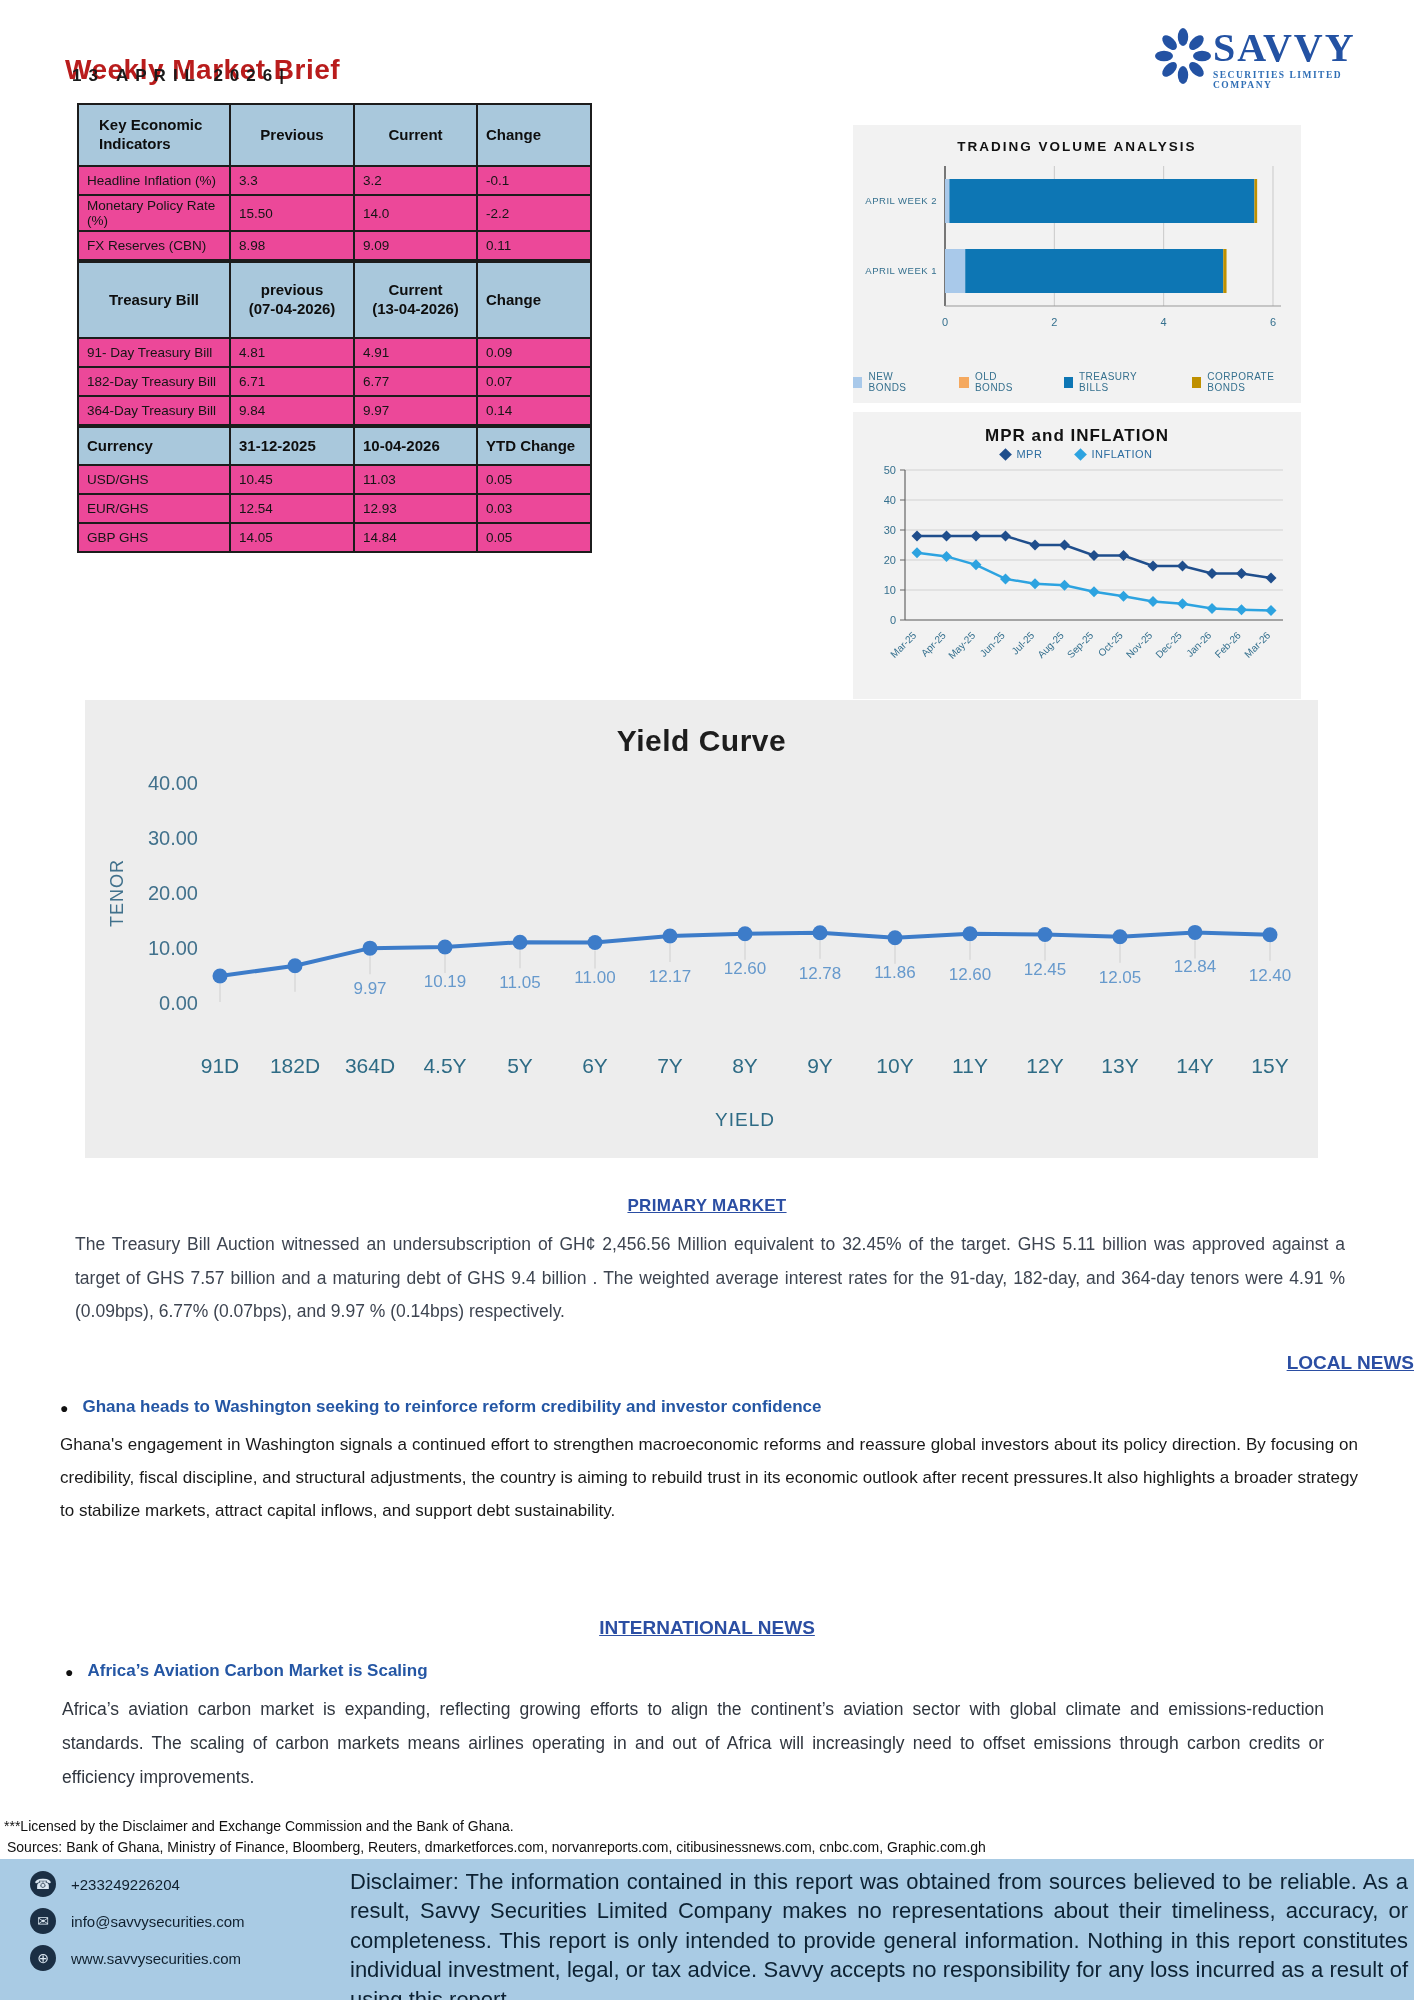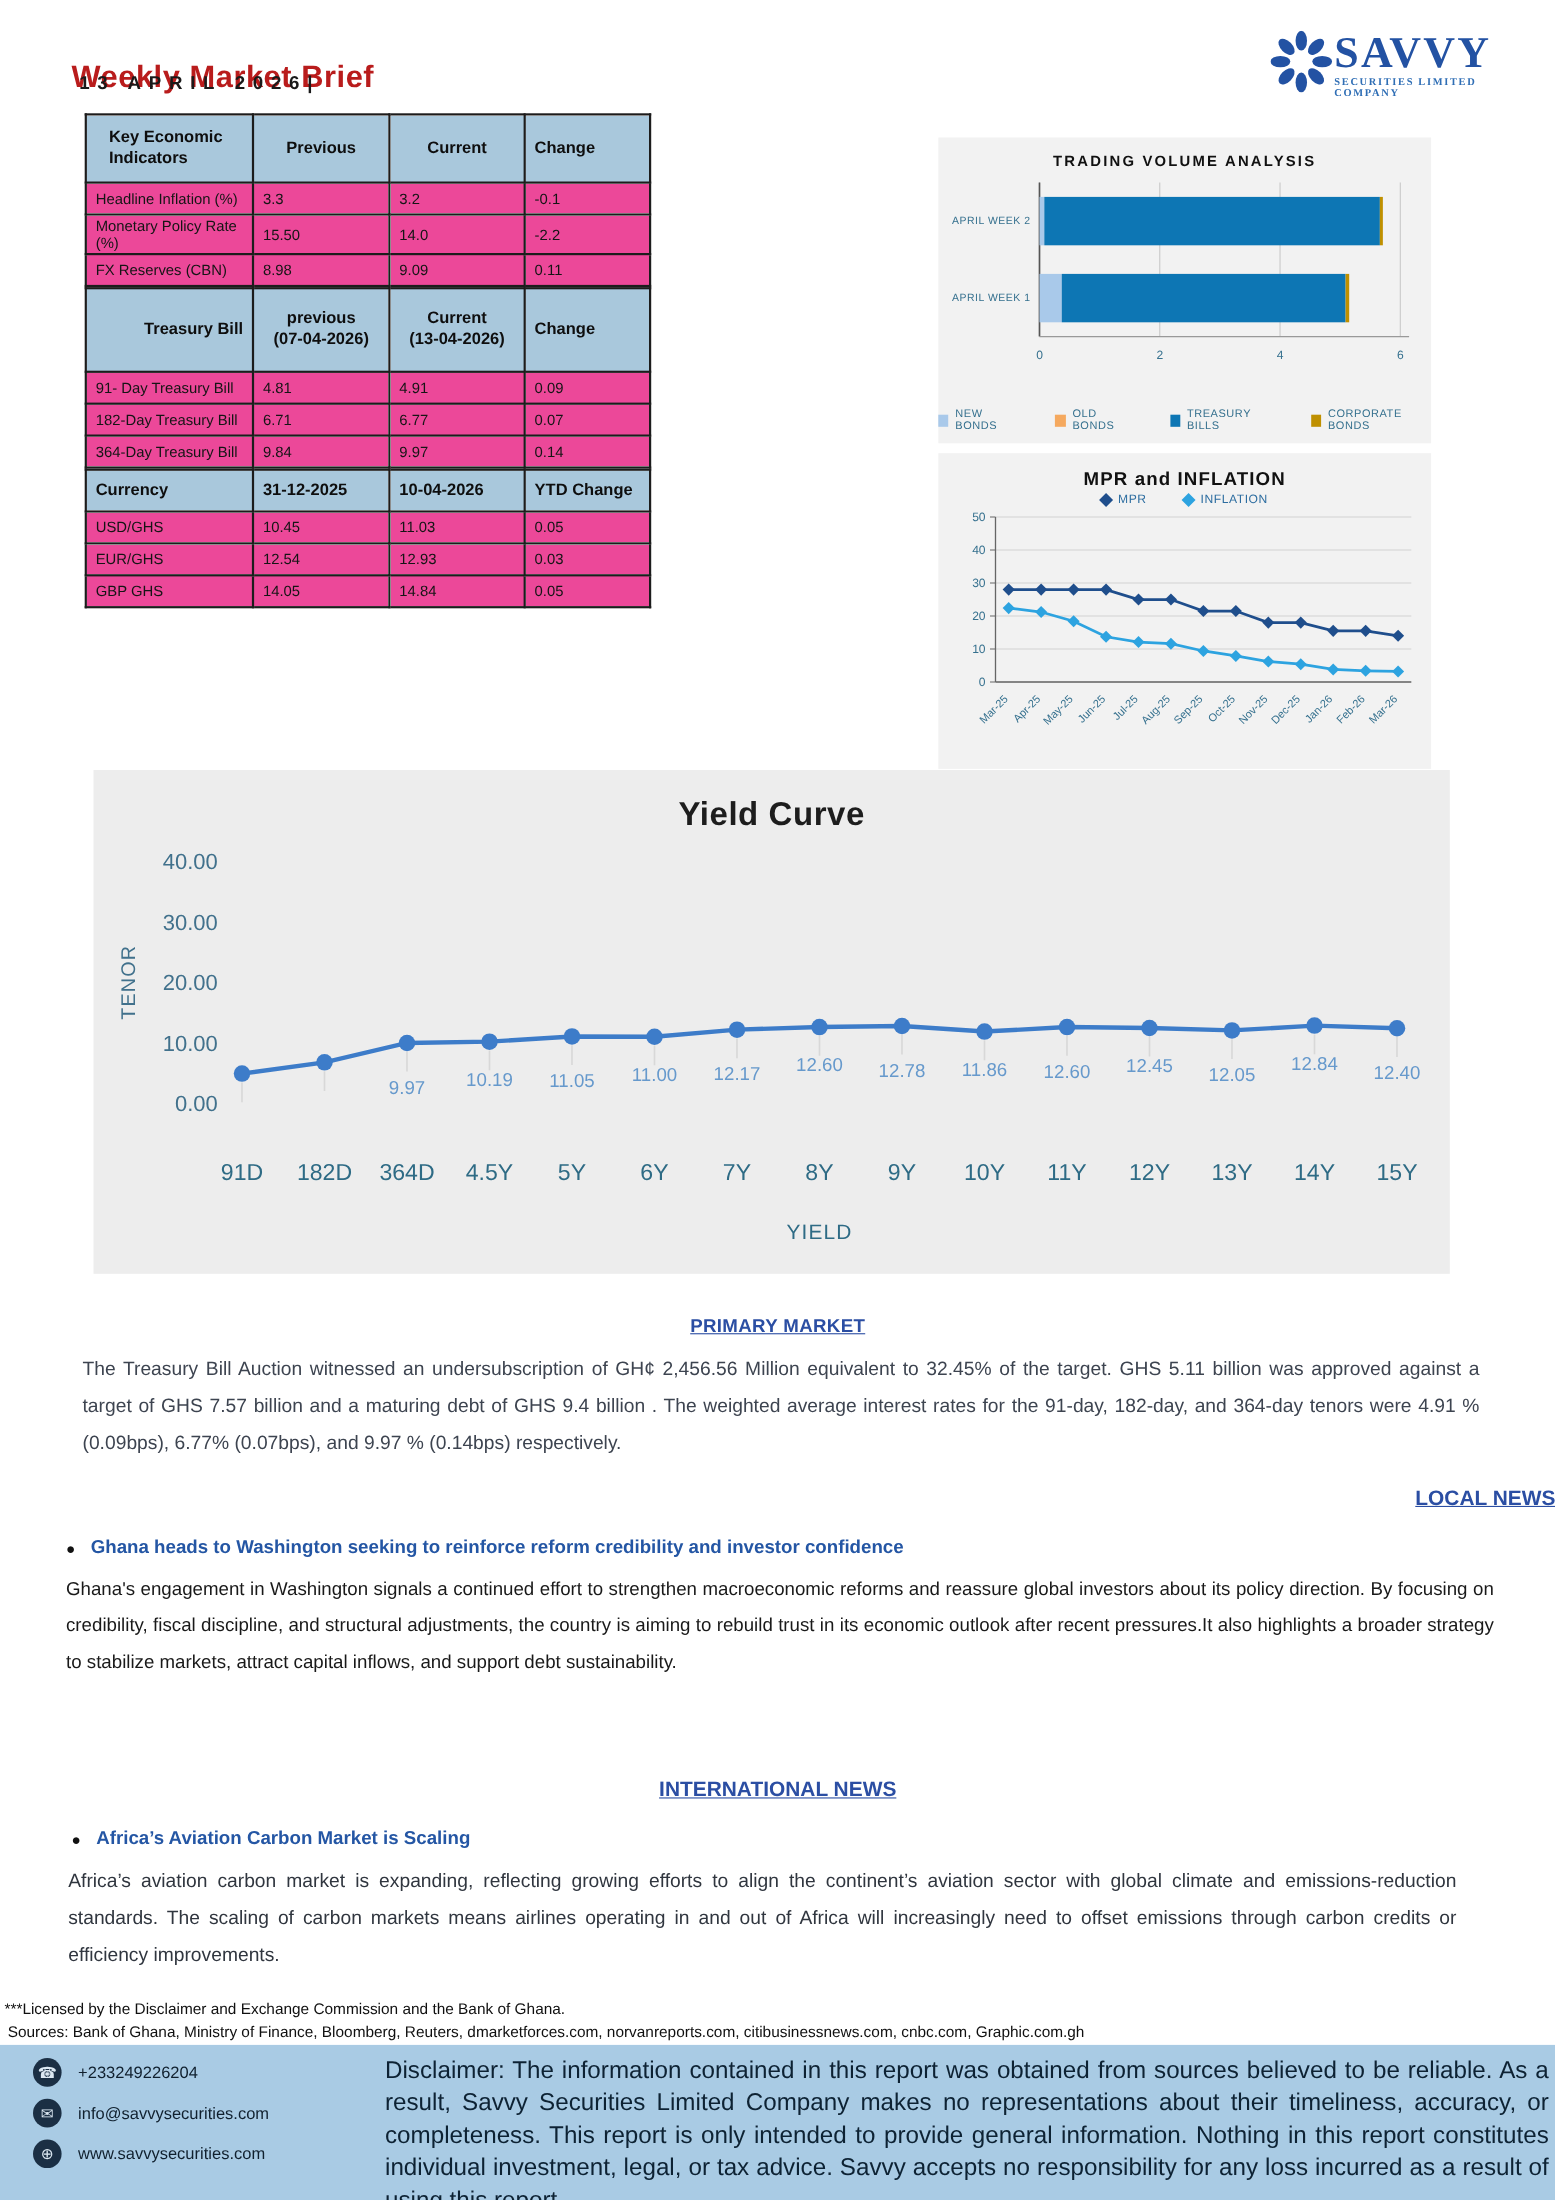--- a/index.html
+++ b/index.html
@@ -132,21 +132,21 @@
     </table>
     <table class="tbl-tb">
       <colgroup>
           <col class="c1">
           <col class="c2">
           <col class="c3">
           <col class="c4">
         </colgroup>
       <thead>
           <tr>
-            <th style="text-align: right;">Treasury Bill</th>
+            <th style="text-align: center;">Treasury Bill</th>
             <th style="text-align: center;">previous
 (07-04-2026)</th>
             <th style="text-align: center;">Current
 (13-04-2026)</th>
             <th style="text-align: left;">Change</th>
           </tr>
         </thead>
         <tbody>
           <tr>
             <td>91- Day Treasury Bill</td>

